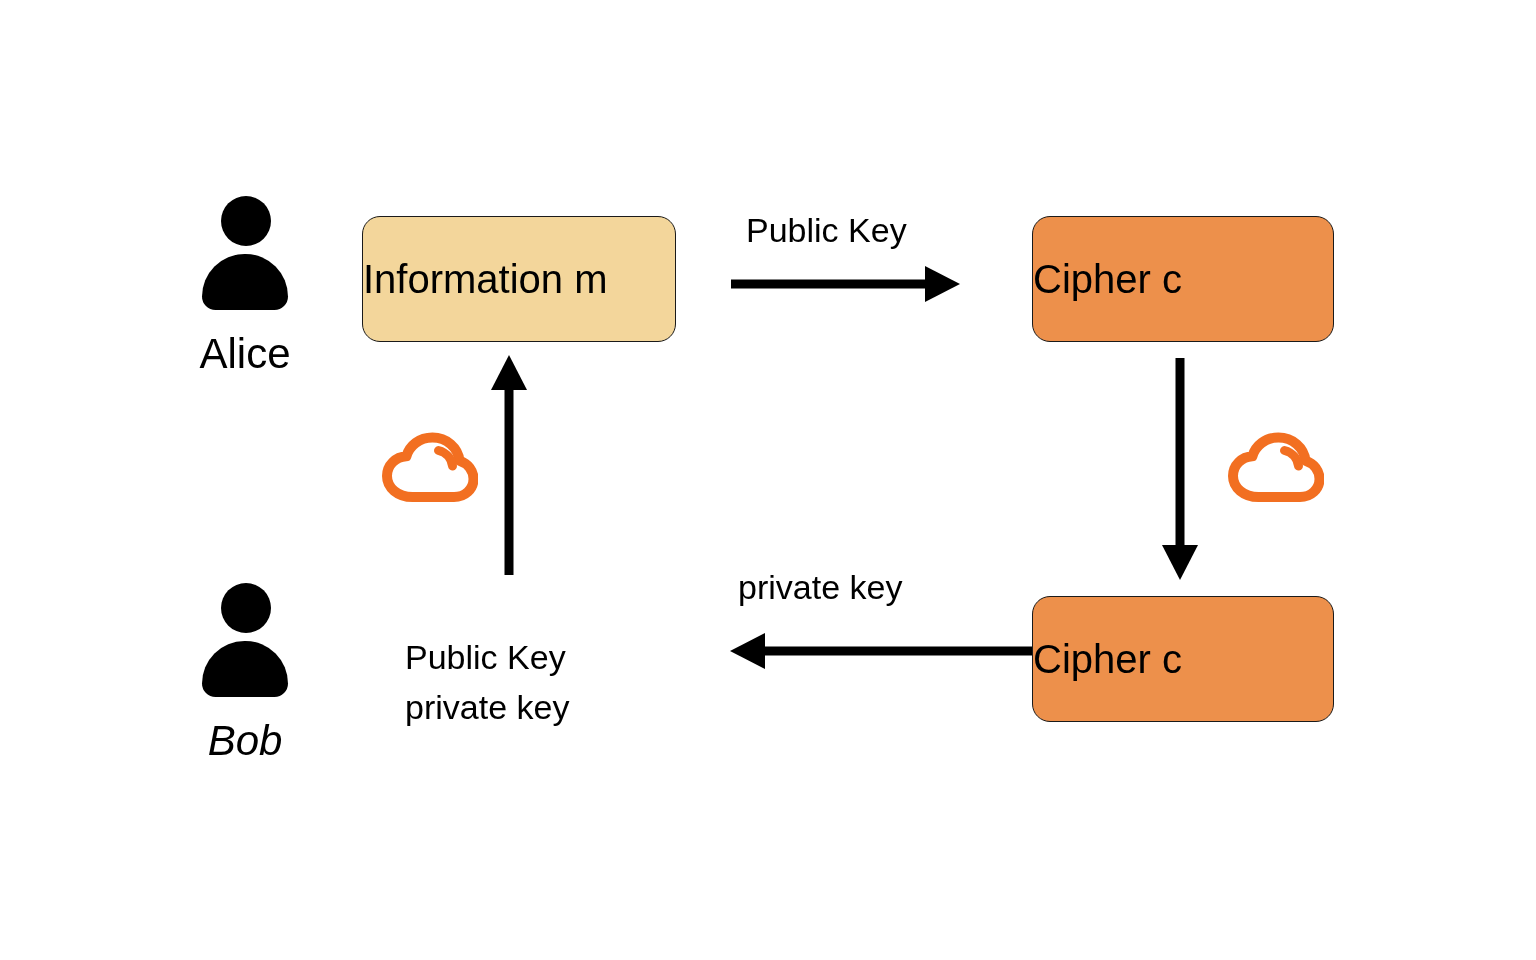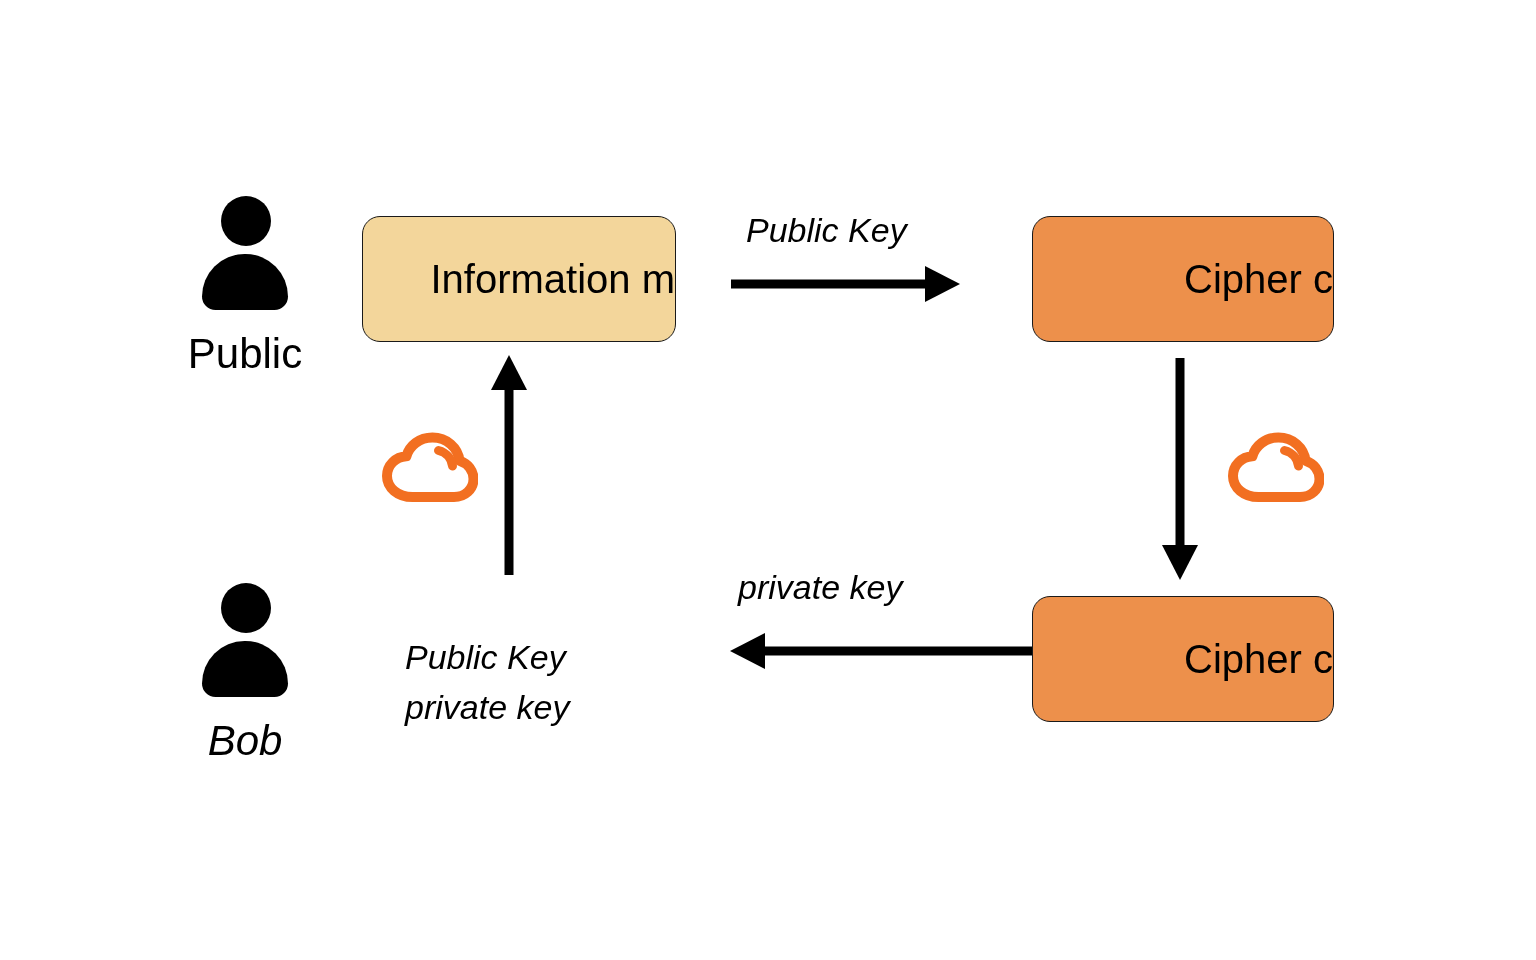--- a/index.html
+++ b/index.html
@@ -54,35 +54,34 @@
   }
 
   
   .node-box {
     position: absolute;
     box-sizing: border-box;
     border: 1.5px solid #1a1a1a;
     border-radius: 18px;
     display: flex;
     align-items: center;
-    justify-content: flex-end;
+    justify-content: flex-start;
     color: #000000;
     font-size: 40px;
     line-height: 1;
     white-space: nowrap;
   }
 
   
   .edge-label {
     position: absolute;
     font-size: 34px;
     line-height: 42px;
     color: #000000;
     white-space: nowrap;
-    font-style: italic;
   }
   .edge-label.two-line { line-height: 50px; }
 
   
   .arrow-layer {
     position: absolute;
     left: 0; top: 0;
     width: 1536px;
     height: 960px;
     pointer-events: none;
@@ -116,21 +115,21 @@
       <line x1="509" y1="575" x2="509" y2="390" stroke="#000000" stroke-width="9"></line>
       <polygon points="491,390 527,390 509,355" fill="#000000"></polygon>
     </g>
   </svg>
 
   <div class="actor" style="left:180px; top:196px;">
     <div class="person-icon">
       <div class="person-head"></div>
       <div class="person-body"></div>
     </div>
-    <div class="actor-label">Public</div>
+    <div class="actor-label">Alice</div>
   </div>
 
   <div class="actor" style="left:180px; top:583px;font-style:italic;">
     <div class="person-icon">
       <div class="person-head"></div>
       <div class="person-body"></div>
     </div>
     <div class="actor-label">Bob</div>
   </div>
 

